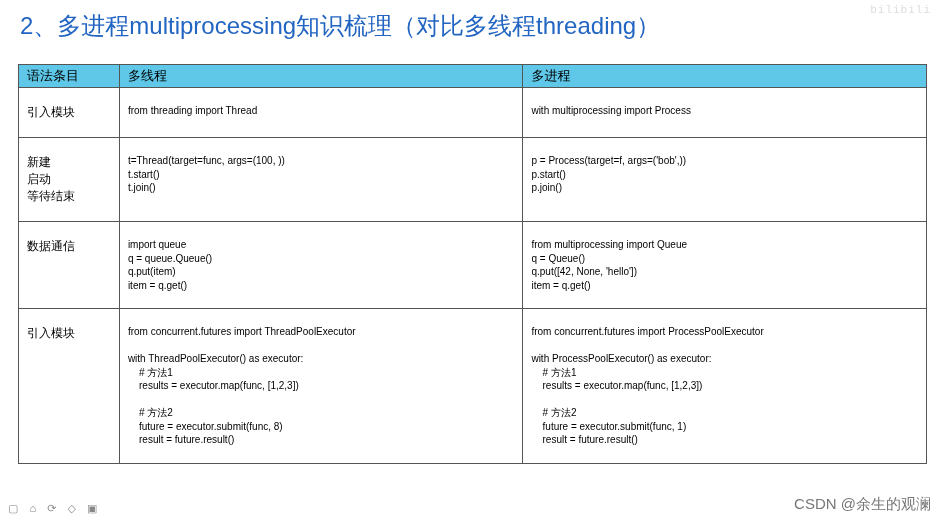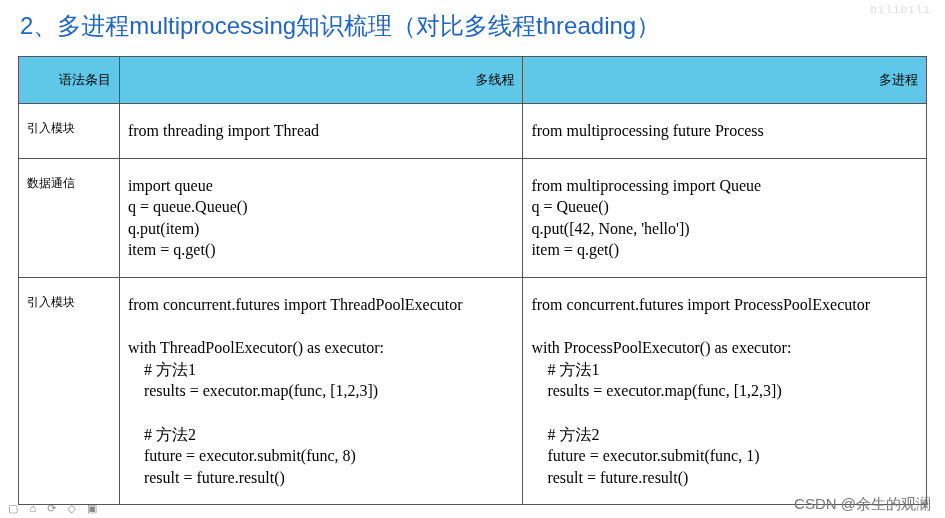--- a/index.html
+++ b/index.html
@@ -8,53 +8,53 @@
     height: 518px;
     background: #fff;
     font-family: "Microsoft YaHei", Arial, sans-serif;
     padding: 10px 18px 0 18px;
     position: relative;
   }
   h1.page-title {
     color: #2265c2;
     font-size: 24px;
     font-weight: 500;
-    margin-bottom: 14px;
+    margin-bottom: 22px;
     padding-left: 2px;
   }
   table.cmp {
     border-collapse: collapse;
     width: 100%;
     table-layout: fixed;
     font-size: 12px;
   }
   table.cmp th, table.cmp td {
     border: 1px solid #555;
     vertical-align: top;
     padding: 16px 8px;
   }
   table.cmp th {
     background: #5fc7e8;
     color: #000;
-    text-align: right;
+    text-align: left;
     font-weight: 500;
     font-size: 13px;
-    padding: 14px 8px;
+    padding: 2px 8px;
   }
   col.c0 { width: 100px; }
   col.c1 { width: 400px; }
   col.c2 { width: 400px; }
   td.label {
     font-size: 12px;
     white-space: pre-line;
   }
   td.code {
-    font-family: Liberation Serif, serif;
+    font-family: Liberation Sans, sans-serif;
     white-space: pre;
-    font-size: 16px;
+    font-size: 10px;
     line-height: 1.35;
   }
   .wm-br { position:absolute; bottom:4px; right:14px; font-size:15px; color:#777; font-family:Arial,sans-serif; }
   .wm-tr { position:absolute; top:4px; right:14px; font-size:11px; color:#ddd; font-family:Liberation Mono, monospace; letter-spacing:1px; }
   .toolbar { position:absolute; bottom:3px; left:8px; font-size:11px; color:#888; letter-spacing:4px; }
 </style>
 </head>
 <body>
 
 <h1 class="page-title">2、多进程multiprocessing知识梳理（对比多线程threading）</h1>
@@ -69,21 +69,32 @@
     <tr>
       <th>语法条目</th>
       <th>多线程</th>
       <th>多进程</th>
     </tr>
   </thead>
   <tbody>
     <tr>
       <td class="label">引入模块</td>
       <td class="code">from threading import Thread</td>
-      <td class="code">from multiprocessing future Process</td>
+      <td class="code">with multiprocessing import Process</td>
+    </tr>
+    <tr>
+      <td class="label">新建
+启动
+等待结束</td>
+      <td class="code">t=Thread(target=func, args=(100, ))
+t.start()
+t.join()</td>
+      <td class="code">p = Process(target=f, args=('bob',))
+p.start()
+p.join()</td>
     </tr>
     <tr>
       <td class="label">数据通信</td>
       <td class="code">import queue
 q = queue.Queue()
 q.put(item)
 item = q.get()</td>
       <td class="code">from multiprocessing import Queue
 q = Queue()
 q.put([42, None, 'hello'])

